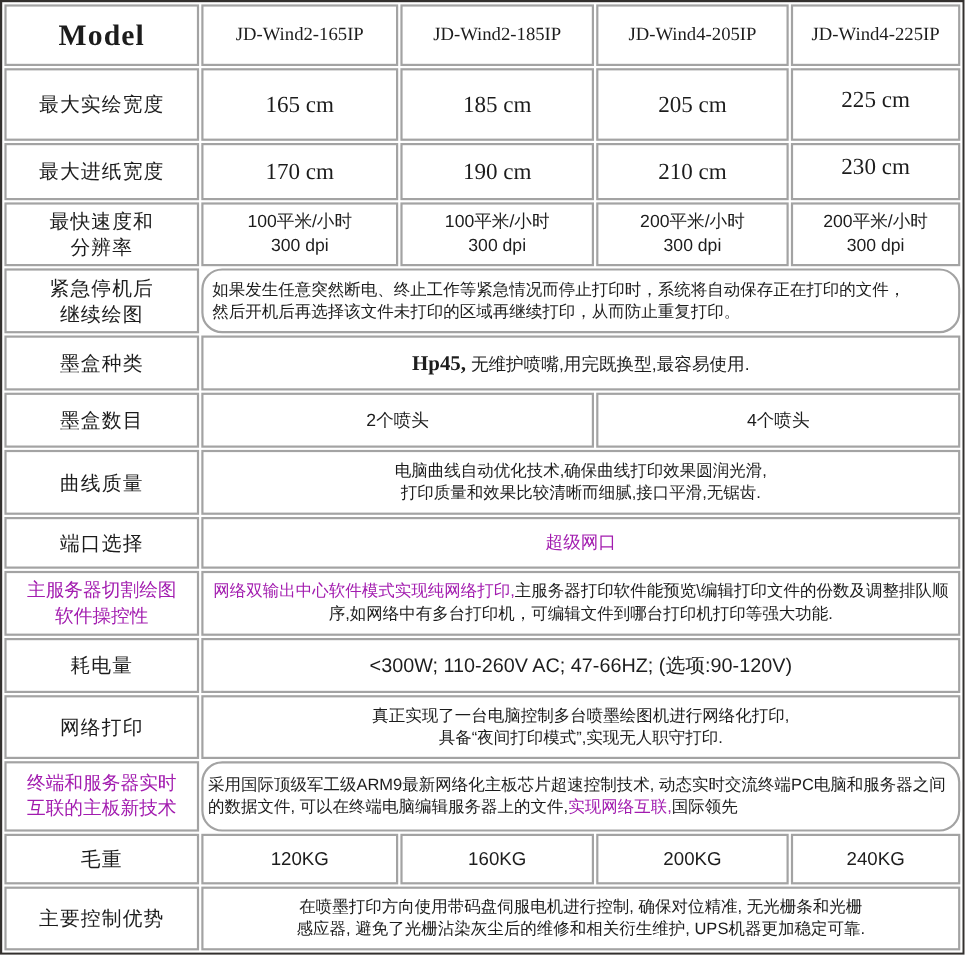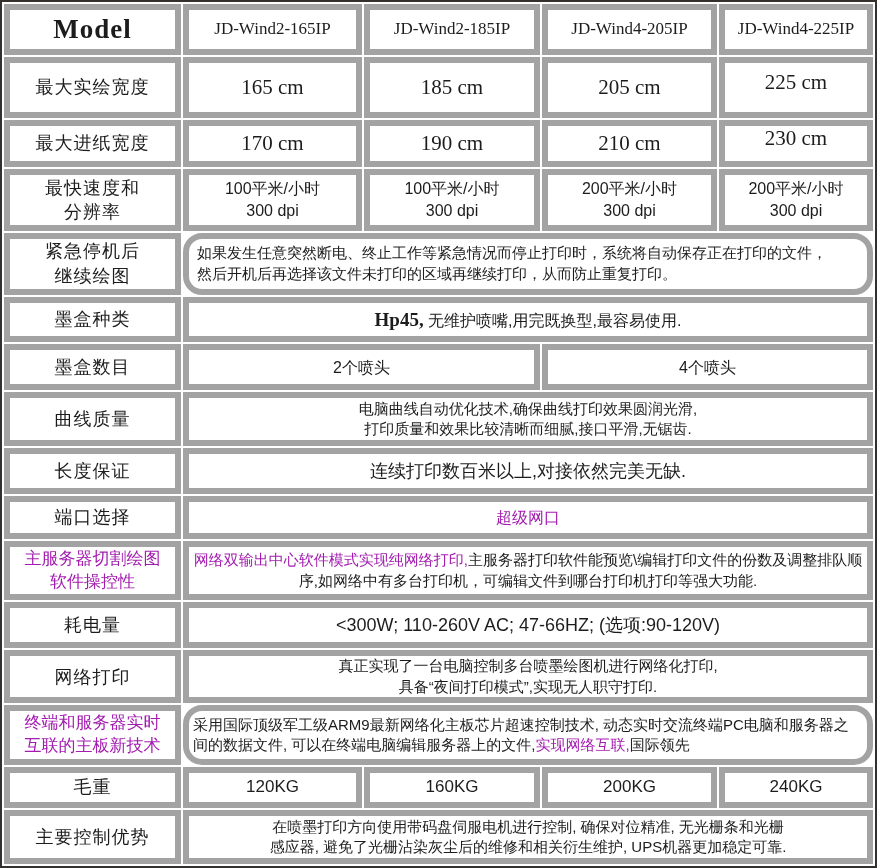--- a/index.html
+++ b/index.html
@@ -6,21 +6,21 @@
   .frame{
     width:877px;height:868px;box-sizing:border-box;
     border:2px solid #33302e;background:#fff;
   }
   table{
     width:100%;height:100%;
     border-collapse:separate;border-spacing:2px;
     table-layout:fixed;
   }
   td{
-    border:6px solid #a3a3a3;
+    border:2px solid #a3a3a3;
     text-align:center;vertical-align:middle;
     padding:0 3px;overflow:hidden;
     color:#1c1c1c;
     font-family:"Liberation Sans","DejaVu Sans",sans-serif;
     font-size:15px;line-height:1.35;
     box-sizing:border-box;
   }
   .label{font-size:18px;letter-spacing:1px;}
   .label-sm{font-size:17px;letter-spacing:0;}
   .model-title{font-family:"Liberation Serif","DejaVu Serif",serif;font-size:27px;font-weight:bold;letter-spacing:1px;}
@@ -120,24 +120,20 @@
   </tr>
 
   <tr style="height:53px">
     <td class="label">曲线质量</td>
     <td colspan="4">
       <div>电脑曲线自动优化技术,确保曲线打印效果圆润光滑,</div>
       <div>打印质量和效果比较清晰而细腻,接口平滑,无锯齿.</div>
     </td>
   </tr>
 
-  <tr style="height:45px">
-    <td class="label">长度保证</td>
-    <td colspan="4" class="big">连续打印数百米以上,对接依然完美无缺.</td>
-  </tr>
 
 
   <tr style="height:42px">
     <td class="label">端口选择</td>
     <td colspan="4" class="mid red">超级网口</td>
   </tr>
 
   <tr style="height:53px">
     <td class="label-sm red">
       <div>主服务器切割绘图</div>

